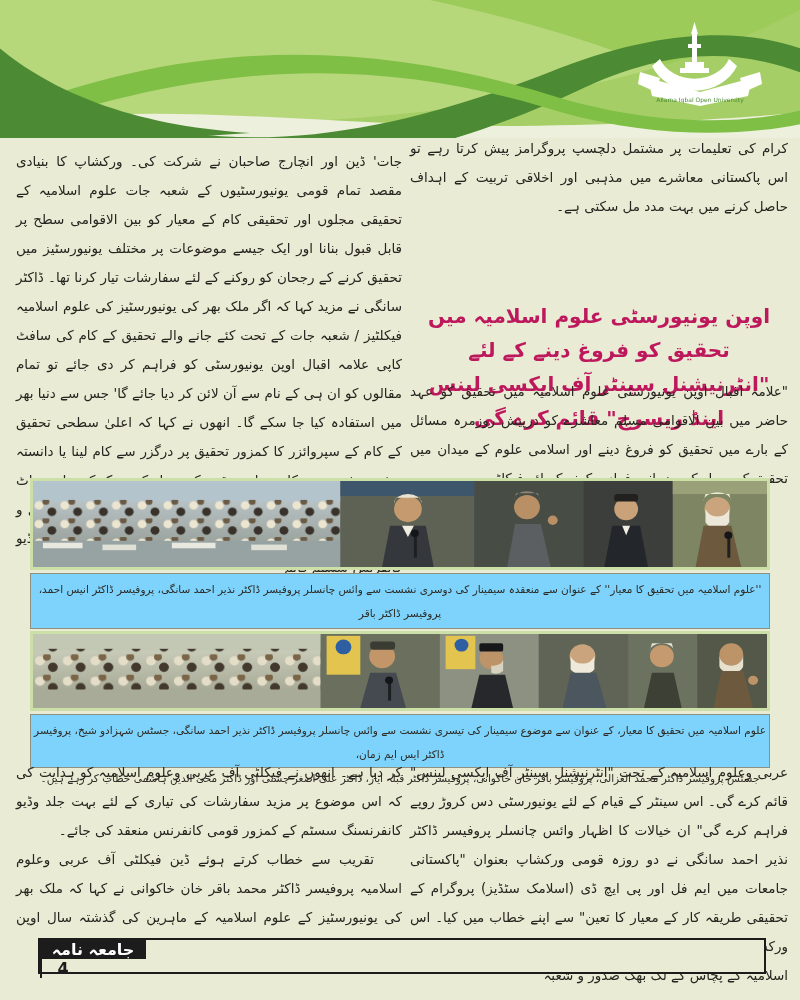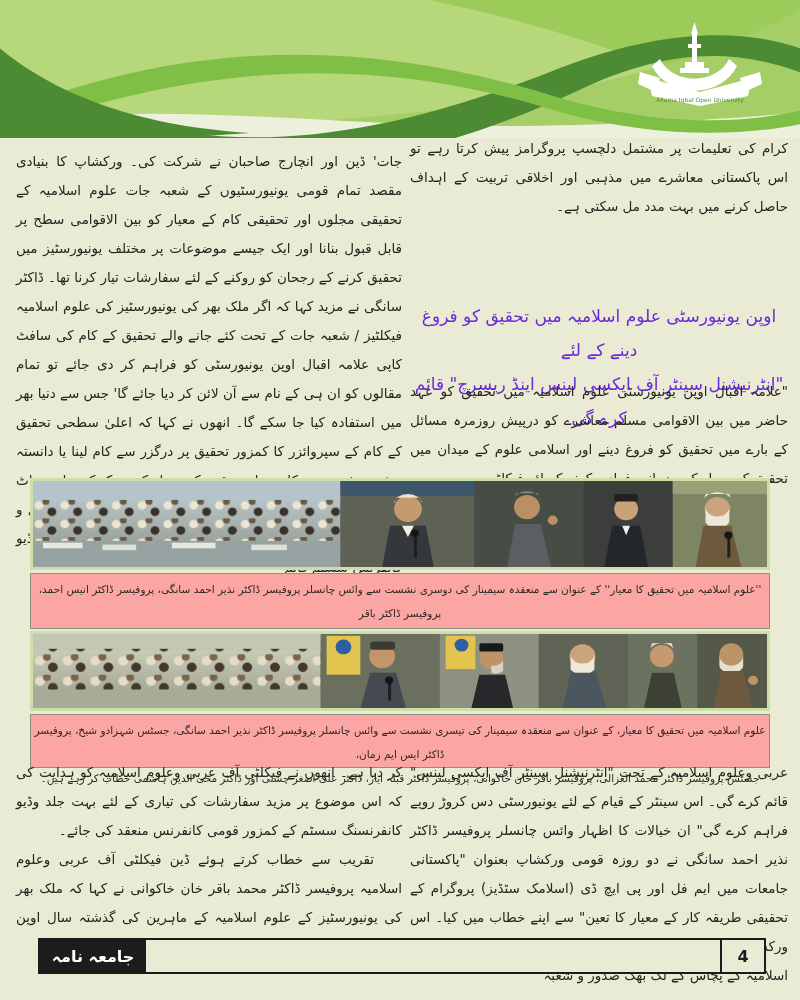--- a/index.html
+++ b/index.html
@@ -16,47 +16,47 @@
   
   .urdu {
     color:#27251f; font-size:13.5px; line-height:29px;
     text-align:justify; direction:rtl;
   }
   .urdu p.indent { text-indent:28px; }
   .col-left  { position:absolute; left:16px;  width:386px; }
   .col-right { position:absolute; left:410px; width:378px; }
   .block-rt  { top:134px; height:148px; }
   .block-rh  { position:absolute; left:410px; width:378px; top:299px; height:72px;
-               text-align:center; color:#6d28d9; font-weight:normal;
-               font-size:17px; line-height:34px; }
+               text-align:center; color:#be185d; font-weight:bold;
+               font-size:20px; line-height:34px; }
   .block-rp  { top:377px; height:100px; }
   .block-lt  { top:147px; height:330px; }
   .block-lb  { top:758px; height:176px; }
   .block-rb  { top:758px; height:176px; }
   
   .strip {
     position:absolute; left:30px; width:740px;
     border:3px solid #ccdfa6; background:#555;
   }
   .strip svg { display:block; width:100%; height:100%; }
   .strip1 { top:478px; height:92px; }
   .strip2 { top:631px; height:80px; }
   .caption {
     position:absolute; left:30px; width:740px;
-    background:#fca5a5; border:1px solid #8f9180;
+    background:#7dd3fc; border:1px solid #8f9180;
     text-align:center; color:#2c2a24;
     font-size:10.5px; line-height:24px; padding-top:3px;
   }
   .caption1 { top:573px; height:56px; }
   .caption2 { top:714px; height:54px; }
   
   .footer {
     position:absolute; top:938px; left:38px; width:728px; height:36px;
     border:2px solid #1c1c1c; background:#e9ebd5;
-    display:flex; align-items:stretch; direction:ltr;
+    display:flex; flex-direction:column; align-items:stretch; direction:ltr;
   }
   .footer-label {
     width:106px; background:#1c1c1c; color:#ffffff;
     display:flex; align-items:center; justify-content:center;
     font-size:16px; font-weight:bold; direction:rtl;
   }
   .footer-spacer { flex:1; }
   .footer-page {
     width:44px; border-left:2px solid #1c1c1c;
     display:flex; align-items:center; justify-content:center;
@@ -218,21 +218,21 @@
       <path d="M616,80 L624,42 L646,42 L654,80 Z" fill="#3d4034"></path>
       <rect x="670" y="0" width="70" height="80" fill="#535848"></rect>
       <circle cx="704" cy="22" r="12" fill="#bd9368"></circle>
       <path d="M692,22 A12,12 0 0 0 716,22 L716,34 A12,8 0 0 1 692,34 Z" fill="#e6e0cc"></path>
       <path d="M686,80 L694,40 L716,40 L726,80 Z" fill="#6d5a3e"></path>
       <circle cx="726" cy="50" r="5" fill="#bd9368"></circle>
     </svg>
   </div>
 
   <div class="caption caption2">
-    <div>علوم اسلامیہ میں تحقیق کا معیار، کے عنوان سے منعقدہ سیمینار کی تیسری نشست سے وائس چانسلر پروفیسر ڈاکٹر نذیر احمد سانگی، جسٹس شہزادو شیخ، پروفیسر ڈاکٹر ایس ایم زمان،</div>
+    <div>علوم اسلامیہ میں تحقیق کا معیار، کے عنوان سے موضوع سیمینار کی تیسری نشست سے وائس چانسلر پروفیسر ڈاکٹر نذیر احمد سانگی، جسٹس شہزادو شیخ، پروفیسر ڈاکٹر ایس ایم زمان،</div>
     <div>جسٹس پروفیسر ڈاکٹر محمد الغزالی، پروفیسر باقر خان خاکوانی، پروفیسر ڈاکٹر قبلہ ایاز، ڈاکٹر علی اصغر چشتی اور ڈاکٹر محی الدین ہاشمی خطاب کر رہے ہیں۔</div>
   </div>
 
   <div class="urdu col-right block-rb">
     <p>عربی وعلوم اسلامیہ کے تحت "انٹرنیشنل سینٹر آف ایکسی لینس" قائم کرے گی۔ اس سینٹر کے قیام کے لئے یونیورسٹی دس کروڑ روپے فراہم کرے گی" ان خیالات کا اظہار وائس چانسلر پروفیسر ڈاکٹر نذیر احمد سانگی نے دو روزہ قومی ورکشاپ بعنوان "پاکستانی جامعات میں ایم فل اور پی ایچ ڈی (اسلامک سٹڈیز) پروگرام کے تحقیقی طریقہ کار کے معیار کا تعین" سے اپنے خطاب میں کیا۔ اس ورکشاپ میں ملک بھر کی یونیورسٹیوں کے شعبہ عربی وعلوم اسلامیہ کے پچاس کے لگ بھگ صدور و شعبہ</p>
   </div>
 
   <div class="urdu col-left block-lb">
     <p>کر دیا ہے۔ انھوں نے فیکلٹی آف عربی وعلوم اسلامیہ کو ہدایت کی کہ اس موضوع پر مزید سفارشات کی تیاری کے لئے بہت جلد وڈیو کانفرنسنگ سسٹم کے کمزور قومی کانفرنس منعقد کی جائے۔</p>
     <p class="indent">تقریب سے خطاب کرتے ہوئے ڈین فیکلٹی آف عربی وعلوم اسلامیہ پروفیسر ڈاکٹر محمد باقر خان خاکوانی نے کہا کہ ملک بھر کی یونیورسٹیز کے علوم اسلامیہ کے ماہرین کی گذشتہ سال اوپن یونیورسٹی میں منعقد ہونے والی قومی</p>

